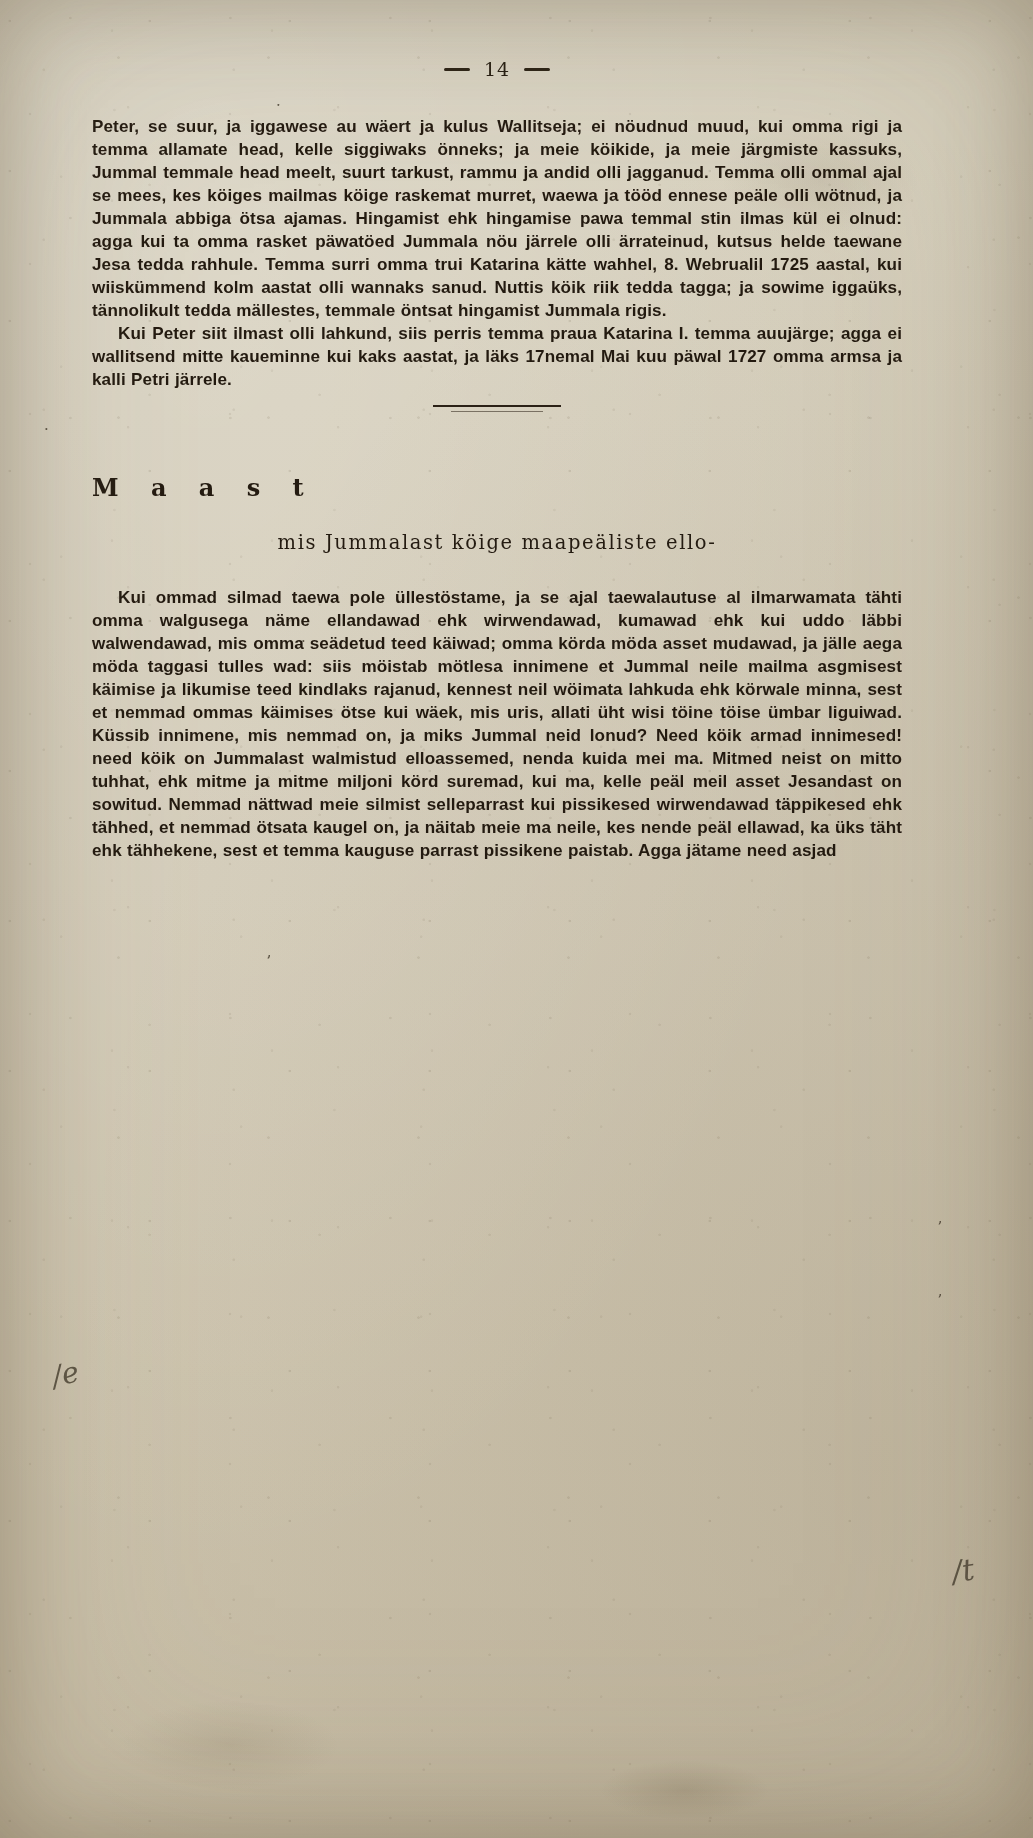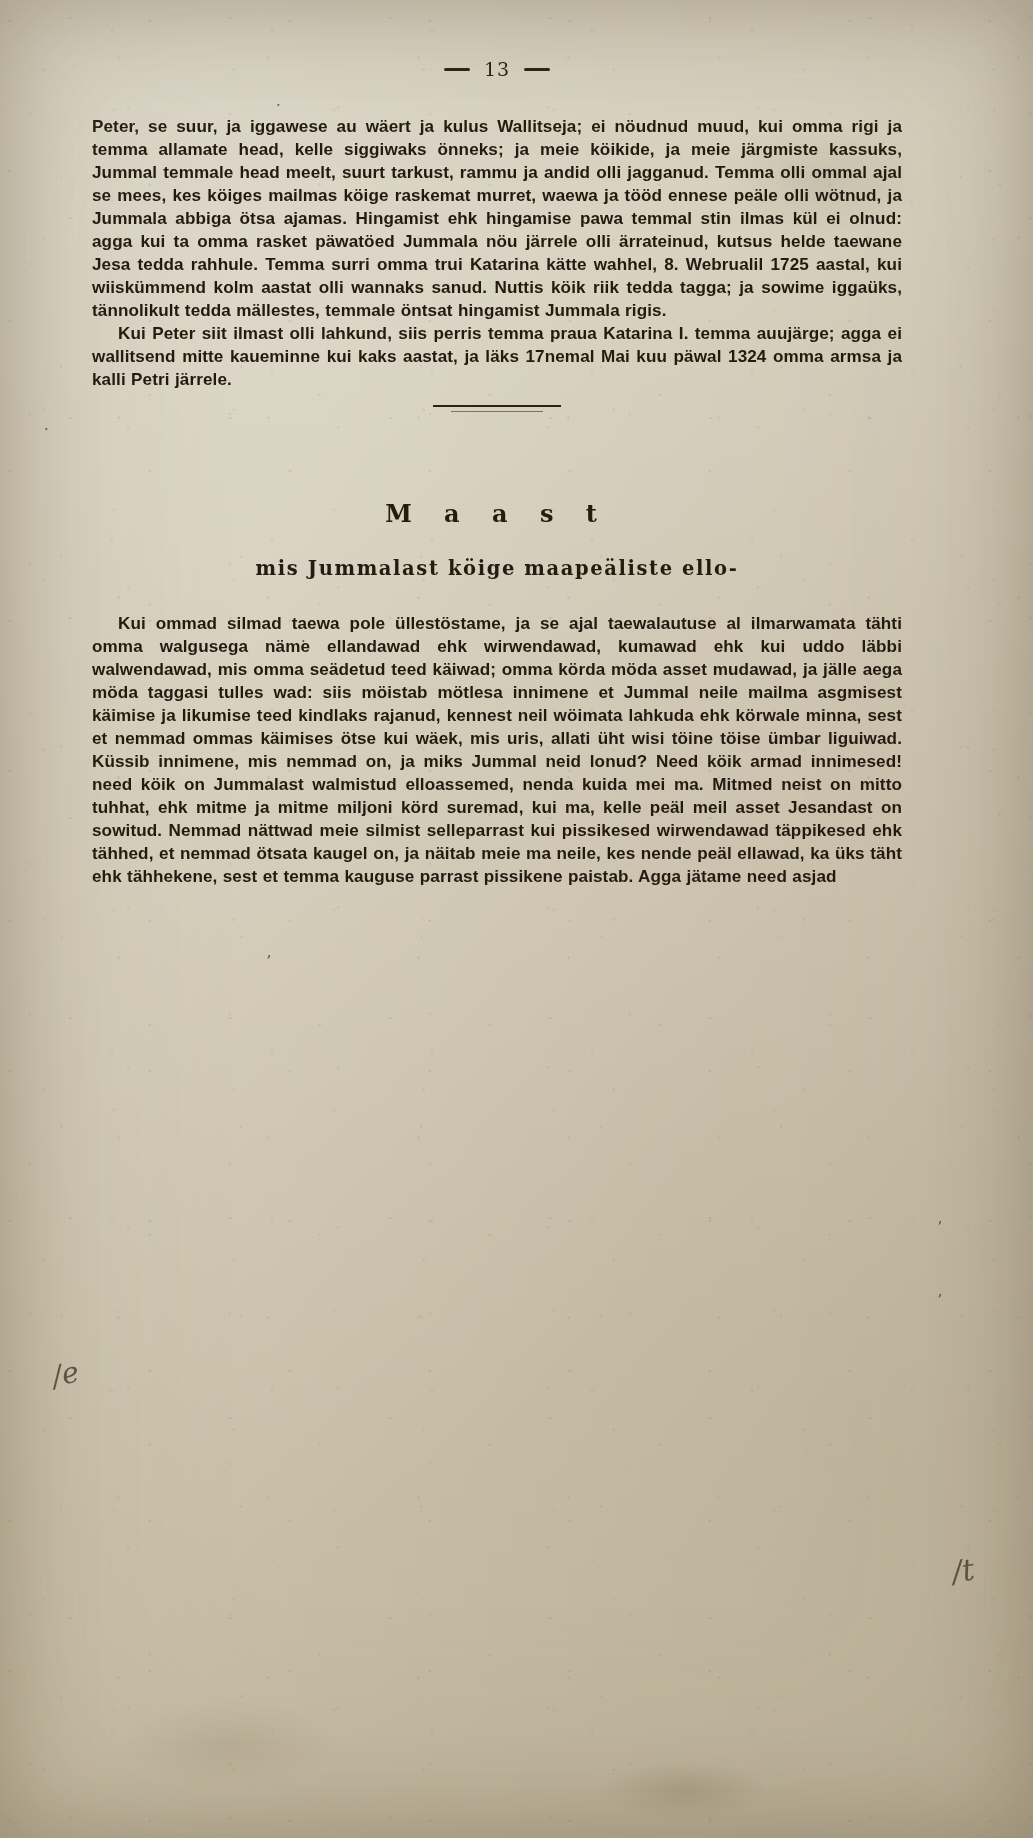--- a/index.html
+++ b/index.html
@@ -102,29 +102,29 @@
   }
   .rule::after {
     content: "";
     position: absolute;
     left: 18px; right: 18px; top: 4px;
     border-top: 1px solid rgba(43,33,22,0.55);
   }
 
   
   .sec-title {
-    text-align: center;
+    text-align: left;
     font-weight: 700;
     font-size: 24px;
     letter-spacing: 12px;
-    margin: 92px 0 26px 0;
+    margin: 66px 0 26px 0;
     color: #241b11;
   }
   .sec-sub {
-    font-weight: 700;
+    font-weight: 400;
     font-size: 19.5px;
     letter-spacing: 1.6px;
     line-height: 1.5;
     text-align: center;
     margin: 0 0 6px 0;
     color: #241b11;
   }
   .sec-sub .ln2 {
     display: block;
     letter-spacing: 2.6px;
@@ -184,27 +184,27 @@
   <div class="grain"></div>
 
   <div class="smudge sm1"></div>
   <div class="smudge sm2"></div>
   <div class="smudge sm3"></div>
 
   <div class="content">
 
     <div class="folio">
       <span class="dash"></span>
-      <span class="num">13</span>
+      <span class="num">14</span>
       <span class="dash"></span>
     </div>
 
     <div class="fraktur blk1">
       <p>Peter, se suur, ja iggawese au wäert ja kulus Wallitseja; ei nöudnud muud, kui omma rigi ja temma allamate head, kelle siggiwaks önneks; ja meie köikide, ja meie järgmiste kassuks, Jummal temmale head meelt, suurt tarkust, rammu ja andid olli jagganud. Temma olli ommal ajal se mees, kes köiges mailmas köige raskemat murret, waewa ja tööd ennese peäle olli wötnud, ja Jummala abbiga ötsa ajamas. Hingamist ehk hingamise pawa temmal stin ilmas kül ei olnud: agga kui ta omma rasket päwatöed Jummala nöu järrele olli ärrateinud, kutsus helde taewane Jesa tedda rahhule. Temma surri omma trui Katarina kätte wahhel, 8. Webrualil 1725 aastal, kui wiiskümmend kolm aastat olli wannaks sanud. Nuttis köik riik tedda tagga; ja sowime iggaüks, tännolikult tedda mällestes, temmale öntsat hingamist Jummala rigis.</p>
-      <p class="indent">Kui Peter siit ilmast olli lahkund, siis perris temma praua Katarina I. temma auujärge; agga ei wallitsend mitte kaueminne kui kaks aastat, ja läks 17nemal Mai kuu päwal 1324 omma armsa ja kalli Petri järrele.</p>
+      <p class="indent">Kui Peter siit ilmast olli lahkund, siis perris temma praua Katarina I. temma auujärge; agga ei wallitsend mitte kaueminne kui kaks aastat, ja läks 17nemal Mai kuu päwal 1727 omma armsa ja kalli Petri järrele.</p>
     </div>
 
     <div class="rule"></div>
 
     <div class="sec-title">M a a s t</div>
 
     <div class="sec-sub">
       <span>mis Jummalast köige maapeäliste ello-</span>
     </div>
 

